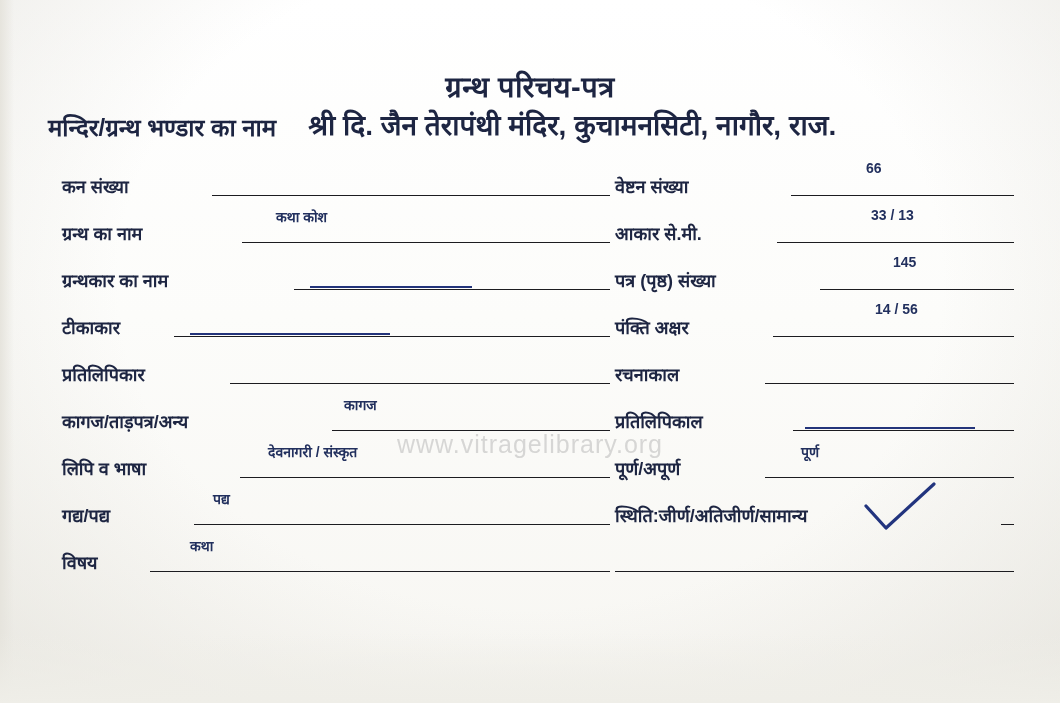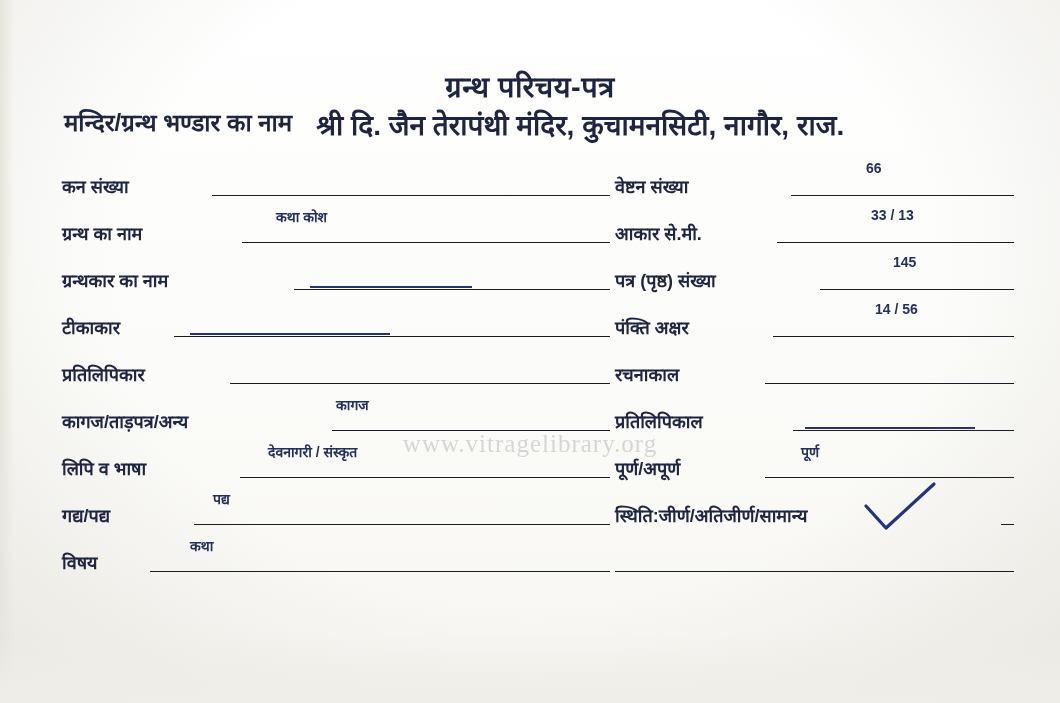--- a/index.html
+++ b/index.html
@@ -49,25 +49,25 @@
     font-weight: 700;
     letter-spacing: 0.5px;
     color: #1d2542;
     margin-top: 26px;
   }
 
   
   #header-row {
     position: absolute;
     top: 105px;
-    left: 64px;
+    left: 48px;
     width: 960px;
     display: flex;
-    align-items: flex-start;
-    gap: 24px;
+    align-items: flex-end;
+    gap: 32px;
   }
   #header-label {
     font-size: 24px;
     font-weight: 700;
     color: #1d2542;
     white-space: nowrap;
   }
   #header-value {
     font-size: 28px;
     font-weight: 700;
@@ -138,21 +138,21 @@
   
   #watermark {
     position: absolute;
     top: 430px;
     left: 0;
     width: 1060px;
     text-align: center;
     font-size: 25px;
     letter-spacing: 1px;
     color: rgba(170,170,170,0.45);
-    font-family: Liberation Serif, serif;
+    font-family: Liberation Sans, sans-serif;
     pointer-events: none;
     user-select: none;
   }
 
   
   #condition-check {
     position: absolute;
     z-index: 5;
     pointer-events: none;
   }
@@ -238,21 +238,21 @@
       <div class="cell right">
         <span class="cell-label">रचनाकाल</span>
         <span class="cell-value" style="left:220px;"></span>
         <div class="rule" style="left:150px;"></div>
       </div>
     </div>
 
     <div class="form-row">
       <div class="cell left">
         <span class="cell-label">कागज/ताड़पत्र/अन्य</span>
-        <span class="cell-value" style="left:268px;">कागज</span>
+        <span class="cell-value" style="left:276px;">कागज</span>
         <div class="rule" style="left:270px;"></div>
       </div>
       <div class="cell right">
         <span class="cell-label">प्रतिलिपिकाल</span>
         <span class="cell-value" style="left:230px;"></span>
         <div class="rule" style="left:178px;"></div>
         <div class="blue-rule" style="left:190px; width:170px;"></div>
       </div>
     </div>
 

